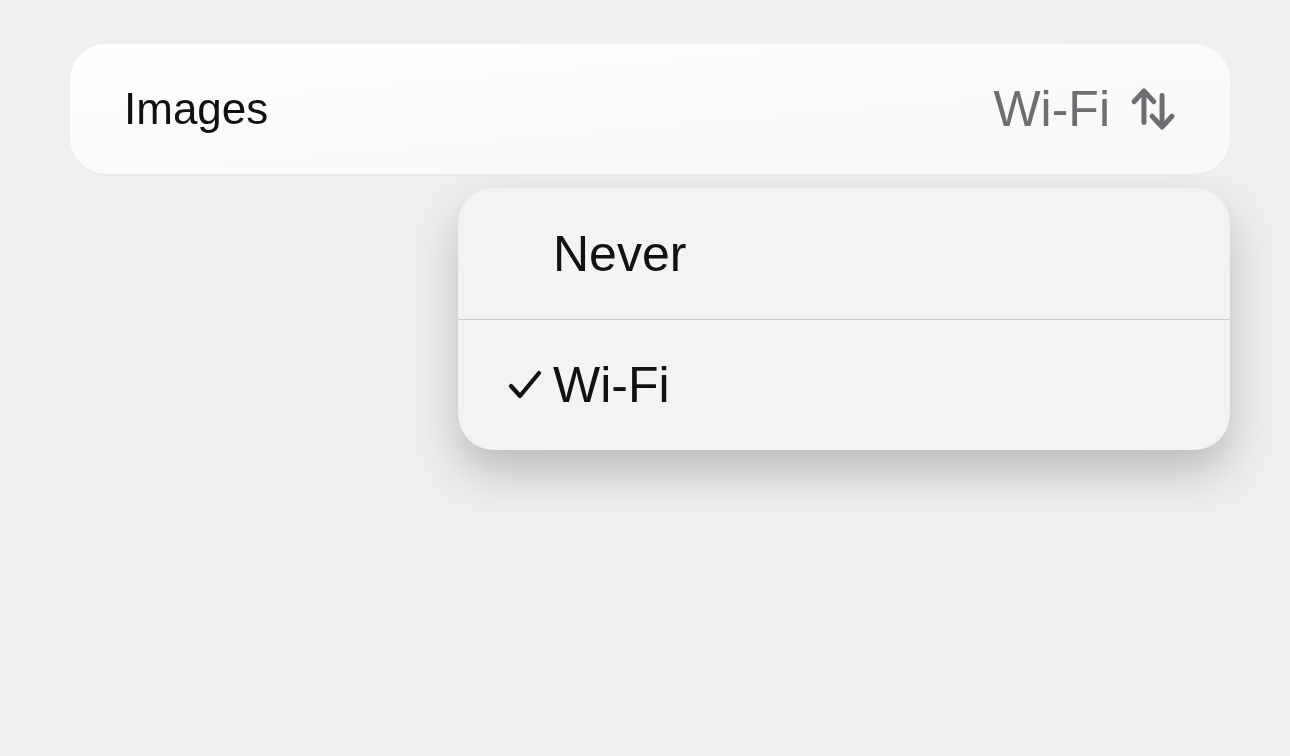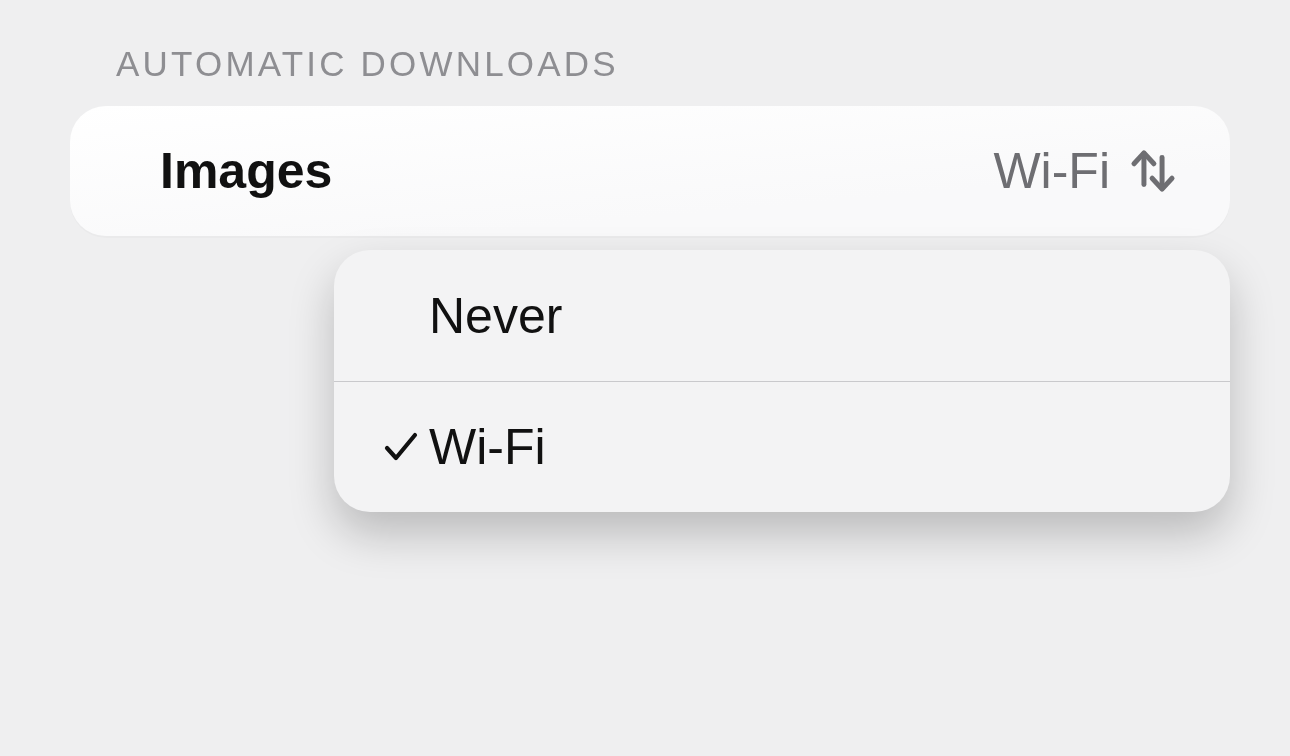--- a/index.html
+++ b/index.html
@@ -37,28 +37,28 @@
 
   .setting-card{
     background:linear-gradient(175deg, var(--card-bg) 0%, var(--card-bg2) 70%);
     border-radius:var(--radius);
     box-shadow:0 2px 0 rgba(0,0,0,.02);
     height:130px;
     display:flex;align-items:center;justify-content:space-between;
     padding:0 48px 0 54px;
     box-sizing:border-box;
   }
-  .setting-label{font-size:50px;font-weight:700;margin-left:36px;}
+  .setting-label{font-size:44px;font-weight:400;}
   .setting-value{display:flex;align-items:center;gap:14px;color:var(--value-grey);font-size:50px;}
   .updown-icon{width:58px;height:58px;flex:0 0 auto;}
   .updown-icon svg{width:100%;height:100%;display:block;}
 
   .dropdown-wrap{display:flex;justify-content:flex-end;margin-top:14px;}
   .dropdown{
-    width:896px;
+    width:772px;
     background:var(--menu-bg);
     border-radius:var(--radius);
     box-shadow:var(--shadow);
     overflow:hidden;
     margin-left:9px;
   }
   .menu-item{
     display:flex;align-items:center;
     height:131px;box-sizing:border-box;
     padding-left:50px;padding-right:40px;
@@ -69,21 +69,20 @@
   .menu-item:first-child{border-top:none;}
   .check-slot{width:45px;display:flex;justify-content:flex-start;align-items:center;}
   .check-icon{width:34px;height:34px;}
   .check-icon svg{width:100%;height:100%;display:block;}
   .menu-label{flex:1;}
 </style>
 </head>
 <body>
 
 <div class="page">
-  <div class="section-header">AUTOMATIC DOWNLOADS</div>
 
   <div class="setting-card">
     <span class="setting-label">Images</span>
     <span class="setting-value">
       <span>Wi-Fi</span>
       <span class="updown-icon">
         <svg viewBox="0 0 64 64" fill="none" stroke="#6E6E72" stroke-width="5.5" stroke-linecap="round" stroke-linejoin="round">
           <line x1="22" y1="13" x2="22" y2="47"></line>
           <polyline points="11,24 22,12 33,24"></polyline>
           <line x1="42" y1="17" x2="42" y2="51"></line>

